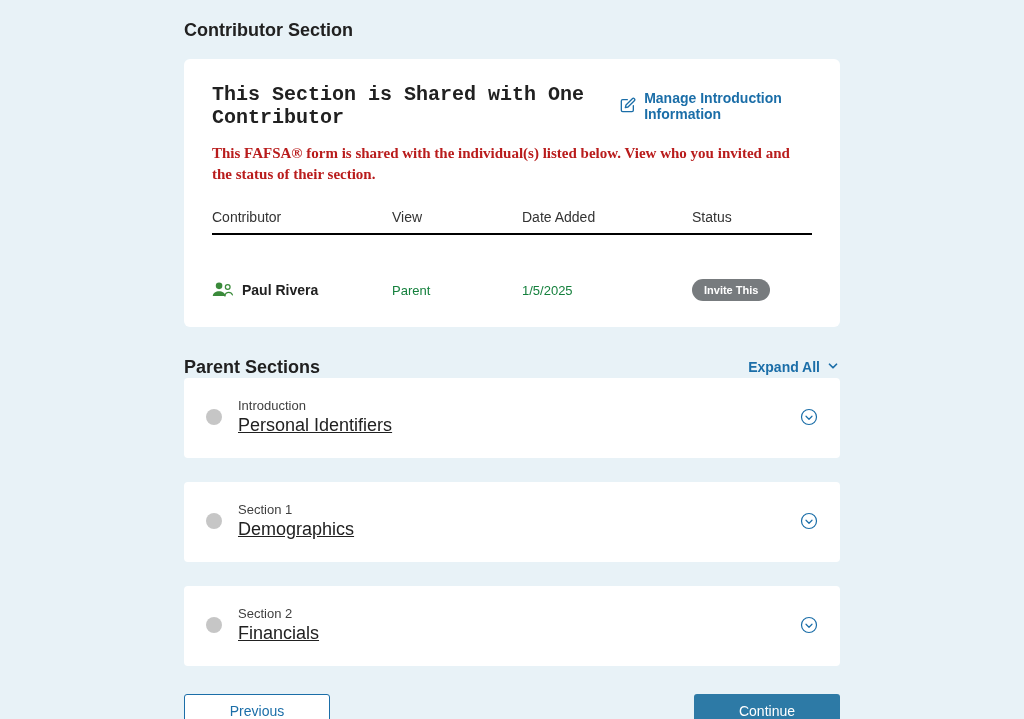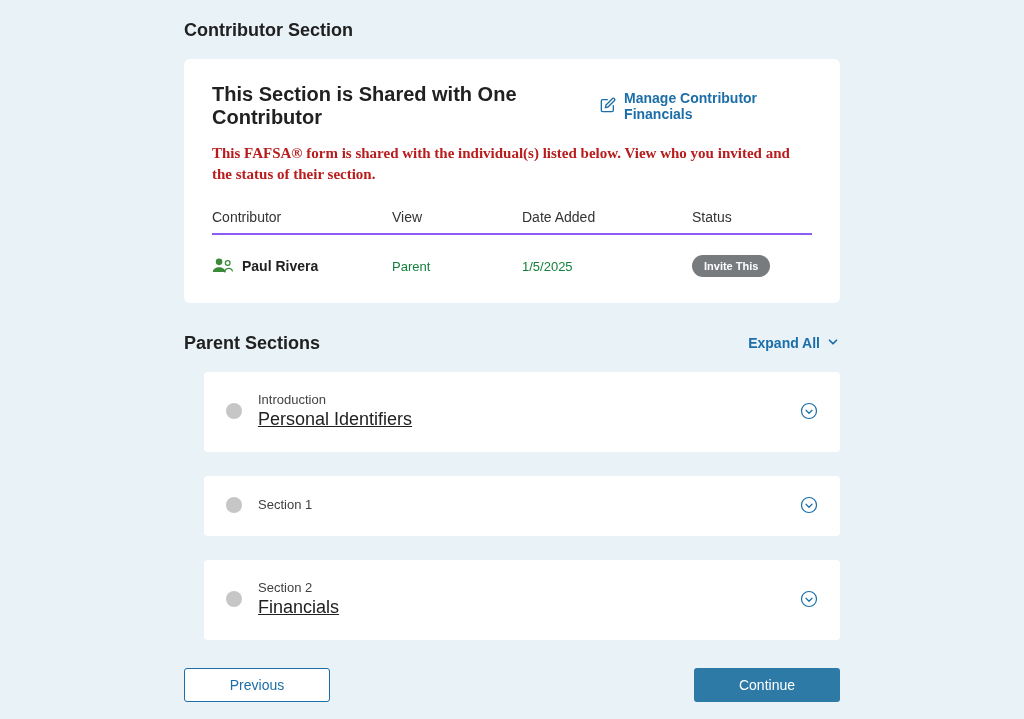--- a/index.html
+++ b/index.html
@@ -25,20 +25,21 @@
   .card-header-row {
     display: flex;
     justify-content: space-between;
     align-items: center;
     margin-bottom: 14px;
   }
   .card-title {
     font-size: 20px;
     font-weight: 600;
     color: #212121;
+    font-family: Liberation Mono, monospace;
   }
   .manage-link {
     display: inline-flex;
     align-items: center;
     gap: 8px;
     color: #1b6ea8;
     font-size: 14px;
     font-weight: 600;
     cursor: pointer;
     text-decoration: none;
@@ -58,25 +59,26 @@
   .contrib-head, .contrib-row {
     display: grid;
     grid-template-columns: 180px 130px 170px 1fr;
     align-items: center;
   }
   .contrib-head {
     font-size: 14px;
     font-weight: 500;
     color: #333;
     padding-bottom: 8px;
-    border-bottom: 2px solid #8b5cf6;
+    border-bottom: 2px solid #000000;
   }
   .contrib-row {
     padding-top: 20px;
     padding-bottom: 6px;
+    margin-top: 24px;
   }
   .contrib-name {
     display: inline-flex;
     align-items: center;
     gap: 8px;
     font-size: 14px;
     font-weight: 600;
     color: #212121;
   }
   .contrib-name svg { width: 22px; height: 18px; }
@@ -91,21 +93,20 @@
     font-size: 11px;
     font-weight: 600;
     padding: 5px 12px;
     border-radius: 999px;
   }
 
   .parent-header-row {
     display: flex;
     justify-content: space-between;
     align-items: center;
-    margin-bottom: 18px;
   }
   .parent-title {
     font-size: 18px;
     font-weight: 600;
     color: #212121;
   }
   .expand-all {
     display: inline-flex;
     align-items: flex-start;
     gap: 6px;
@@ -118,21 +119,20 @@
 
   .accordion {
     background: #fff;
     border-radius: 4px;
     padding: 20px 22px 22px 22px;
     margin-bottom: 24px;
     display: flex;
     align-items: center;
     gap: 16px;
     cursor: pointer;
-    margin-left: 20px;
   }
   .status-dot {
     width: 16px;
     height: 16px;
     border-radius: 50%;
     background: #c6c6c6;
     flex-shrink: 0;
   }
   .acc-text { flex: 1; }
   .acc-over {
@@ -189,21 +189,21 @@
 <div class="card">
   <div class="card-header-row">
     <div class="card-title">This Section is Shared with One Contributor</div>
     <a class="manage-link">
       <span>
         <svg viewBox="0 0 24 24" fill="none" stroke="#1b6ea8" stroke-width="2" stroke-linecap="round" stroke-linejoin="round">
           <path d="M11 4H4a2 2 0 0 0-2 2v14a2 2 0 0 0 2 2h14a2 2 0 0 0 2-2v-7"></path>
           <path d="M18.5 2.5a2.121 2.121 0 0 1 3 3L12 15l-4 1 1-4 9.5-9.5z"></path>
         </svg>
       </span>
-      <span>Manage Contributor Financials</span>
+      <span>Manage Introduction Information</span>
     </a>
   </div>
 
   <p class="card-desc">This FAFSA® form is shared with the individual(s) listed below. View who you invited and the status of their section.</p>
 
   <div class="contrib-table">
     <div class="contrib-head">
       <div>Contributor</div>
       <div>View</div>
       <div>Date Added</div>
@@ -254,20 +254,21 @@
       <circle cx="12" cy="12" r="10"></circle>
       <polyline points="8 11 12 15 16 11" stroke-linecap="round" stroke-linejoin="round"></polyline>
     </svg>
   </span>
 </div>
 
 <div class="accordion">
   <span class="status-dot"></span>
   <div class="acc-text">
     <div class="acc-over">Section 1</div>
+    <div class="acc-main">Demographics</div>
   </div>
   <span class="chev-circle">
     <svg viewBox="0 0 24 24" fill="none" stroke="#1b6ea8" stroke-width="1.6">
       <circle cx="12" cy="12" r="10"></circle>
       <polyline points="8 11 12 15 16 11" stroke-linecap="round" stroke-linejoin="round"></polyline>
     </svg>
   </span>
 </div>
 
 <div class="accordion">

